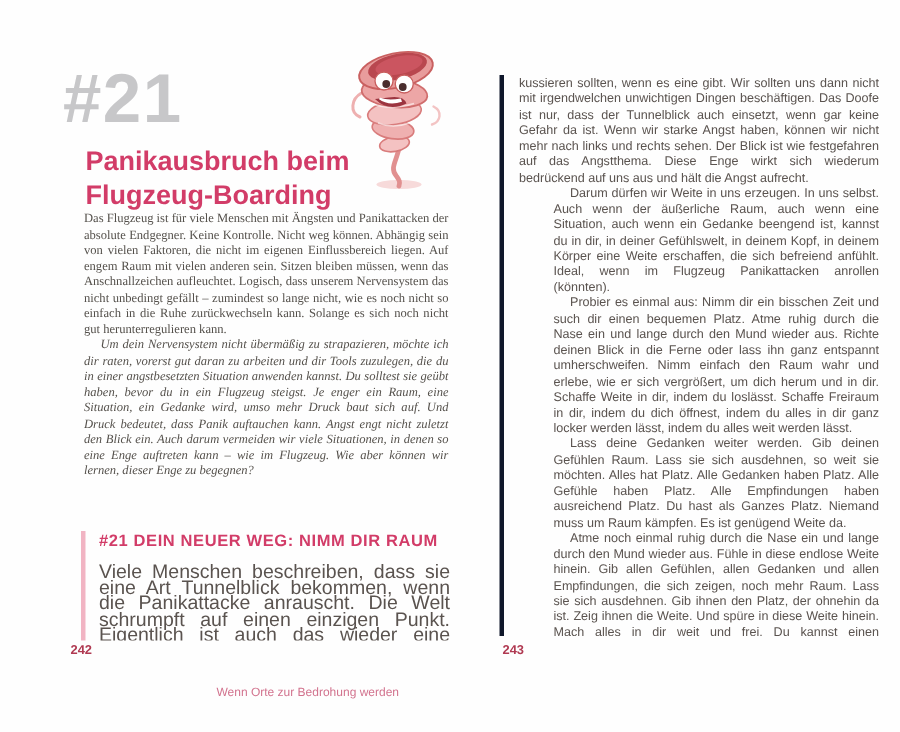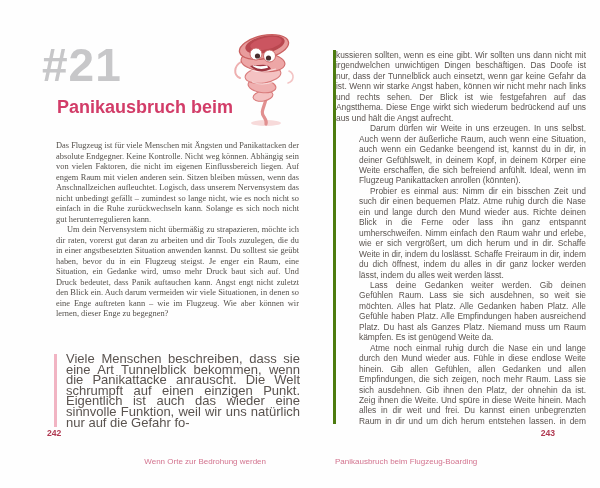--- a/index.html
+++ b/index.html
@@ -10,51 +10,52 @@
   .ch-num{position:absolute;left:42px;top:42px;font-size:46px;line-height:1;
           font-weight:bold;color:#c7c7c9;letter-spacing:1px;}
   .ch-title{position:absolute;left:57px;top:96px;width:200px;font-size:18px;
             line-height:1.28;font-weight:bold;color:#d23c68;}
   .tornado{position:absolute;left:226px;top:25px;}
 
   .body-serif{position:absolute;left:56px;top:141px;width:243px;height:211px;overflow:hidden;
               font-family:"Liberation Serif",serif;font-size:8.4px;line-height:10.5px;
               color:#54504b;text-align:justify;}
   .body-serif p{margin:0;}
-  .body-serif p + p{text-indent:11px;}
+  .body-serif p + p{text-indent:11px;font-style:italic;}
 
   .box-left{position:absolute;left:54px;top:354px;width:246px;height:73px;overflow:hidden;
             border-left:3px solid #f1b4c3;padding-left:9px;box-sizing:border-box;}
   .box-heading{margin:1px 0 9px 0;font-size:11px;font-weight:bold;color:#d23c68;
                letter-spacing:0.4px;}
   .box-text{margin:0;font-size:13px;line-height:10.6px;color:#5a534f;text-align:justify;}
 
   .footer{position:absolute;top:428px;display:flex;justify-content:space-between;
           align-items:flex-start;}
   .footer-left{left:47px;width:219px;}
   .footer-right{left:335px;width:220px;}
   .pagenum{font-size:8.6px;font-weight:bold;color:#b03a52;}
   .running{font-size:8px;color:#d2738e;margin-top:29px;}
 
   
   .box-right{position:absolute;left:333px;top:50px;width:253px;height:374px;overflow:hidden;
-             border-left:3px solid #4d7c0f;box-sizing:border-box;
+             border-left:3px solid #0f172a;padding-left:10px;box-sizing:border-box;
              font-size:8.4px;line-height:10.45px;color:#5a534f;text-align:justify;}
   .box-right p{margin:0;}
   .box-right p + p{text-indent:11px;margin-left:23px;}
 </style>
 </head>
 <body>
 
 <div class="book">
 
   <div class="ch-num">#21</div>
 
   <div class="ch-title">
     <span>Panikausbruch beim</span><br>
+    <span>Flugzeug-Boarding</span>
   </div>
 
   <svg class="tornado" width="76" height="106" viewBox="0 0 76 106">
 
     <ellipse cx="40" cy="98" rx="15" ry="3" fill="#f7dada"></ellipse>
 
     <path d="M15,37 C8,41 7,50 14,53" stroke="#eeb0b0" stroke-width="2" fill="none" stroke-linecap="round"></path>
     <path d="M63,46 C69,49 68,56 62,58" stroke="#f3c4c4" stroke-width="1.6" fill="none" stroke-linecap="round"></path>
 
     <path d="M40,74 C38,83 34,87 38,92 C40,95 41,96 40,99" stroke="#e19090" stroke-width="3.2" fill="none" stroke-linecap="round"></path>
@@ -79,34 +80,34 @@
     <path d="M24,41 Q33,50 45,44 Q43,38.5 33,40 Q27,40.5 24,41 Z" fill="#9c3540"></path>
     <path d="M26.5,41 Q33,45.8 42,42.8 L41.2,40.6 Q33,42.2 27.5,40.2 Z" fill="#ffffff"></path>
   </svg>
 
   <div class="body-serif">
     <p>Das Flugzeug ist für viele Menschen mit Ängsten und Panikattacken der absolute Endgegner. Keine Kontrolle. Nicht weg können. Abhängig sein von vielen Faktoren, die nicht im eigenen Einflussbereich liegen. Auf engem Raum mit vielen anderen sein. Sitzen bleiben müssen, wenn das Anschnallzeichen aufleuchtet. Logisch, dass unserem Nervensystem das nicht unbedingt gefällt – zumindest so lange nicht, wie es noch nicht so einfach in die Ruhe zurückwechseln kann. Solange es sich noch nicht gut herunterregulieren kann.</p>
     <p>Um dein Nervensystem nicht übermäßig zu strapazieren, möchte ich dir raten, vorerst gut daran zu arbeiten und dir Tools zuzulegen, die du in einer angstbesetzten Situation anwenden kannst. Du solltest sie geübt haben, bevor du in ein Flugzeug steigst. Je enger ein Raum, eine Situation, ein Gedanke wird, umso mehr Druck baut sich auf. Und Druck bedeutet, dass Panik auftauchen kann. Angst engt nicht zuletzt den Blick ein. Auch darum vermeiden wir viele Situationen, in denen so eine Enge auftreten kann – wie im Flugzeug. Wie aber können wir lernen, dieser Enge zu begegnen?</p>
   </div>
 
   <div class="box-left">
+    <h2 class="box-heading">#21 DEIN NEUER WEG: NIMM DIR RAUM</h2>
     <p class="box-text">Viele Menschen beschreiben, dass sie eine Art Tunnelblick bekommen, wenn die Panikattacke anrauscht. Die Welt schrumpft auf einen einzigen Punkt. Eigentlich ist auch das wieder eine sinnvolle Funktion, weil wir uns natürlich nur auf die Gefahr fo-</p>
   </div>
 
   <div class="footer footer-left">
     <span class="pagenum">242</span>
     <span class="running">Wenn Orte zur Bedrohung werden</span>
   </div>
 
   <div class="box-right">
     <p>kussieren sollten, wenn es eine gibt. Wir sollten uns dann nicht mit irgendwelchen unwichtigen Dingen beschäftigen. Das Doofe ist nur, dass der Tunnelblick auch einsetzt, wenn gar keine Gefahr da ist. Wenn wir starke Angst haben, können wir nicht mehr nach links und rechts sehen. Der Blick ist wie festgefahren auf das Angstthema. Diese Enge wirkt sich wiederum bedrückend auf uns aus und hält die Angst aufrecht.</p>
     <p>Darum dürfen wir Weite in uns erzeugen. In uns selbst. Auch wenn der äußerliche Raum, auch wenn eine Situation, auch wenn ein Gedanke beengend ist, kannst du in dir, in deiner Gefühlswelt, in deinem Kopf, in deinem Körper eine Weite erschaffen, die sich befreiend anfühlt. Ideal, wenn im Flugzeug Panikattacken anrollen (könnten).</p>
     <p>Probier es einmal aus: Nimm dir ein bisschen Zeit und such dir einen bequemen Platz. Atme ruhig durch die Nase ein und lange durch den Mund wieder aus. Richte deinen Blick in die Ferne oder lass ihn ganz entspannt umherschweifen. Nimm einfach den Raum wahr und erlebe, wie er sich vergrößert, um dich herum und in dir. Schaffe Weite in dir, indem du loslässt. Schaffe Freiraum in dir, indem du dich öffnest, indem du alles in dir ganz locker werden lässt, indem du alles weit werden lässt.</p>
     <p>Lass deine Gedanken weiter werden. Gib deinen Gefühlen Raum. Lass sie sich ausdehnen, so weit sie möchten. Alles hat Platz. Alle Gedanken haben Platz. Alle Gefühle haben Platz. Alle Empfindungen haben ausreichend Platz. Du hast als Ganzes Platz. Niemand muss um Raum kämpfen. Es ist genügend Weite da.</p>
     <p>Atme noch einmal ruhig durch die Nase ein und lange durch den Mund wieder aus. Fühle in diese endlose Weite hinein. Gib allen Gefühlen, allen Gedanken und allen Empfindungen, die sich zeigen, noch mehr Raum. Lass sie sich ausdehnen. Gib ihnen den Platz, der ohnehin da ist. Zeig ihnen die Weite. Und spüre in diese Weite hinein. Mach alles in dir weit und frei. Du kannst einen unbegrenzten Raum in dir und um dich herum entstehen lassen, in dem alles fließen kann. In dem alles seinen Platz hat. In dem alles da sein kann. Diese Weite kannst du erzeugen. Und</p>
   </div>
 
   <div class="footer footer-right">
-    <span class="running">Panikausbruch beim Flugzeug-Boarding</span>
     <span class="pagenum">243</span>
   </div>
 
 </div>
 
 </body></html>

